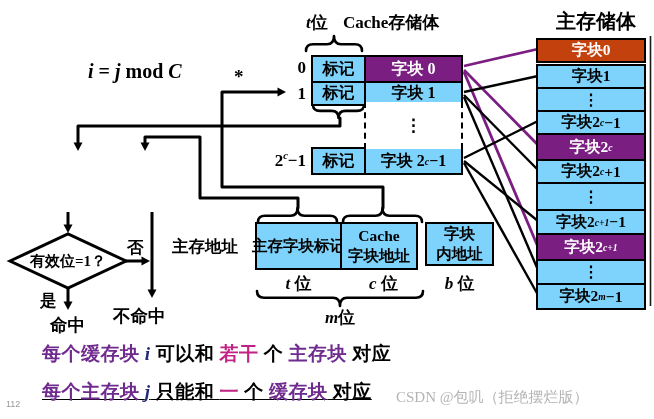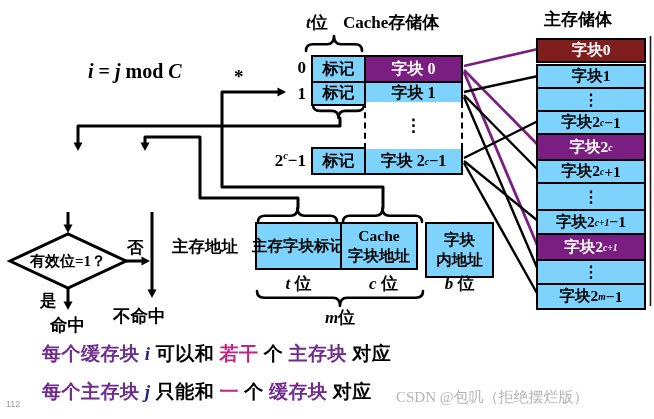--- a/index.html
+++ b/index.html
@@ -85,23 +85,23 @@
       <div class="cell" style="left: 364px; top: 147px; width: 99px; height: 28px;">
         <span>字块 2</span>
         <span class="sup">c</span>
         <span>−1</span>
       </div>
     </div>
   <div class="dashedbox" style="left:364px;top:102px;width:99px;height:47px;">
      <span class="dotsrow">⋮</span>
   </div>
 
-  <div class="abs lbl" style="left:544px;top:8px;font-size:17px;">主存储体</div>
+  <div class="abs lbl" style="left:556px;top:8px;font-size:20px;">主存储体</div>
   <div id="mem-table">
-      <div class="cell hl" style="left: 536px; top: 38px; width: 110px; height: 25px; font-size: 15.5px; background: #7f1d1d;">
+      <div class="cell hl" style="left: 536px; top: 38px; width: 110px; height: 25px; font-size: 15.5px; background: #c2410c;">
         <span>字块0</span>
       </div>
       <div class="cell" style="left: 536px; top: 64px; width: 110px; height: 25px; font-size: 15.5px;">
         <span>字块1</span>
       </div>
       <div class="cell dotsrow" style="left: 536px; top: 87px; width: 110px; height: 25px; font-size: 15.5px;">⋮</div>
       <div class="cell" style="left: 536px; top: 110px; width: 110px; height: 25px; font-size: 15.5px;">
         <span>字块2</span>
         <span class="sup">c</span>
         <span>−1</span>
@@ -145,29 +145,29 @@
       <div class="cell" style="left: 255px; top: 222px; width: 87px; height: 48px; border-width: 2.5px; font-size: 15.5px; line-height: 20px;">
         <span>主存字</span>
         <span>块标记</span>
       </div>
       <div class="lbl" style="left: 255px; top: 272px; width: 87px; text-align: center; font-size: 17px;"><span class="it">t</span><span> 位</span></div>
       <div class="cell" style="left: 340px; top: 222px; width: 78px; height: 48px; border-width: 2.5px; flex-direction: column; font-size: 15.5px; line-height: 20px;">
         <span>Cache</span>
         <span>字块地址</span>
       </div>
       <div class="lbl" style="left: 340px; top: 272px; width: 87px; text-align: center; font-size: 17px;"><span class="it">c</span><span> 位</span></div>
-      <div class="cell" style="left: 425px; top: 222px; width: 69px; height: 56px; border-width: 2.5px; flex-direction: column; font-size: 15.5px; line-height: 20px;">
+      <div class="cell" style="left: 425px; top: 222px; width: 69px; height: 44px; border-width: 2.5px; flex-direction: column; font-size: 15.5px; line-height: 20px;">
         <span>字块</span>
         <span>内地址</span>
       </div>
       <div class="lbl" style="left: 425px; top: 272px; width: 69px; text-align: center; font-size: 17px;"><span class="it">b</span><span> 位</span></div>
     </div>
   <div class="abs lbl" style="left:300px;top:306px;width:80px;text-align:center;font-size:17px;"><span class="it">m</span><span>位</span></div>
 
   <div id="notes">
       <div class="lbl" style="left: 42px; top: 341px; font-size: 19px; z-index: 2; letter-spacing: 0.5px;"><span class="c-p">每个缓存块 </span><span class="c-n">i</span><span class="c-k"> 可以和 </span><span class="c-m">若干</span><span class="c-k"> 个 </span><span class="c-p">主存块</span><span class="c-k"> 对应</span></div>
-      <div class="lbl" style="left: 42px; top: 379px; font-size: 19px; z-index: 2; letter-spacing: 0.5px;"><span class="c-p">每个主存块 </span><span class="c-n">j</span><span class="c-k"> 只能和 </span><span class="c-m">一</span><span class="c-k"> 个 </span><span class="c-p">缓存块</span><span class="c-k"> 对应</span></div>
+      <div class="lbl" style="left: 42px; top: 379px; font-size: 19px; z-index: 2; letter-spacing: 0.5px; text-decoration: underline;"><span class="c-p">每个主存块 </span><span class="c-n">j</span><span class="c-k"> 只能和 </span><span class="c-m">一</span><span class="c-k"> 个 </span><span class="c-p">缓存块</span><span class="c-k"> 对应</span></div>
     </div>
 
   <div class="abs" style="left:396px;top:388px;font-size:15px;z-index:1;color:#b4b4b4;white-space:nowrap;">CSDN @包叽（拒绝摆烂版）</div>
   <div class="abs" style="left:6px;top:399px;font-size:9px;color:#999;font-family:'Liberation Sans',sans-serif;">112</div>
 
 </div>
 
 </body></html>

